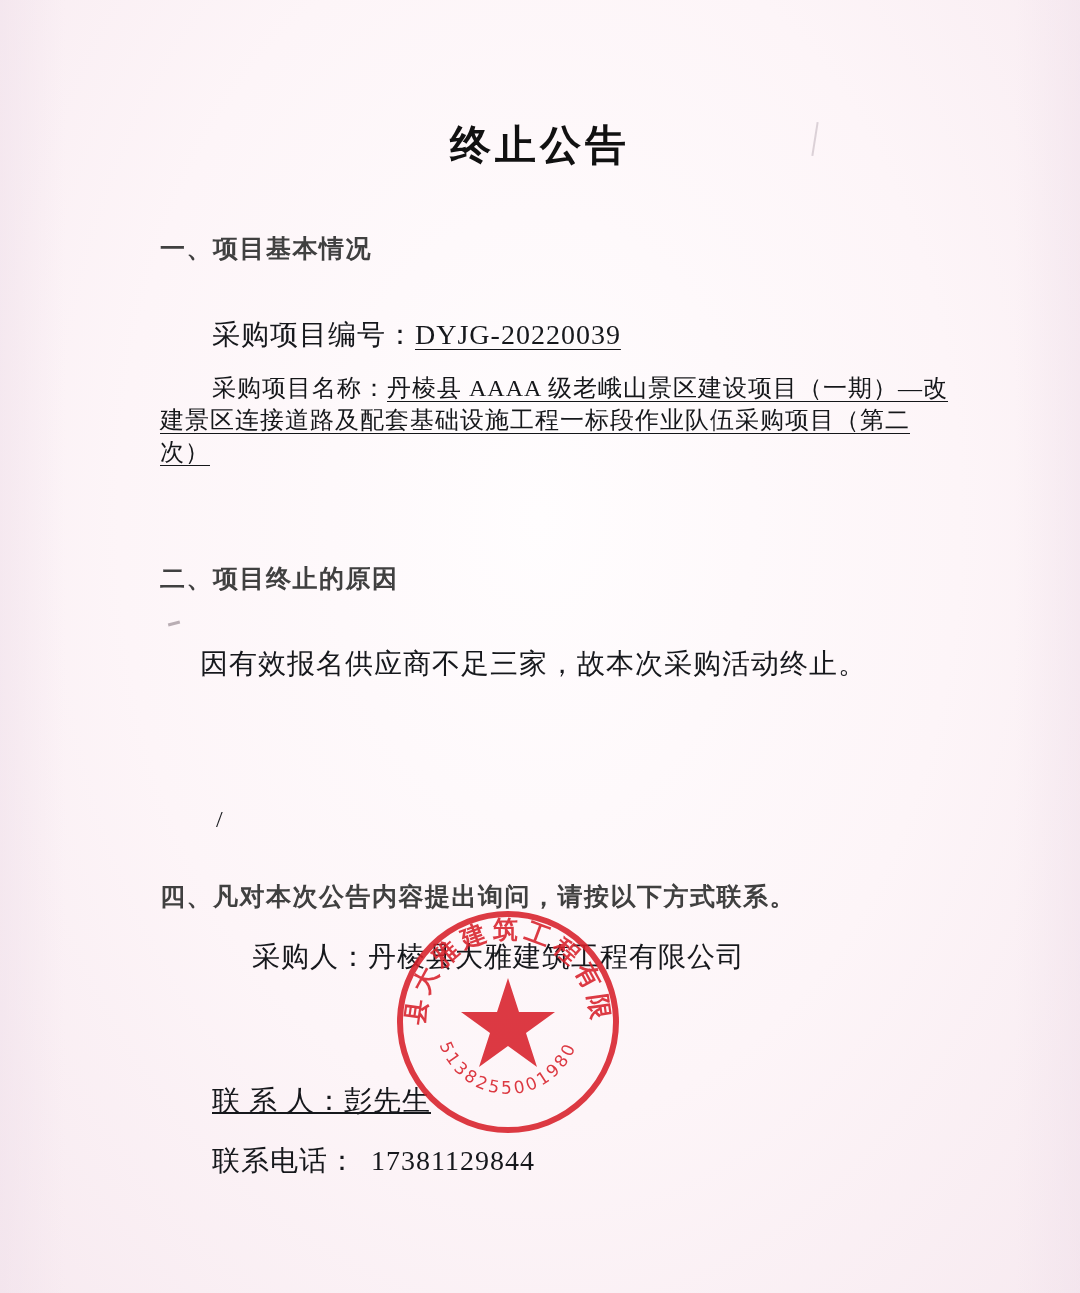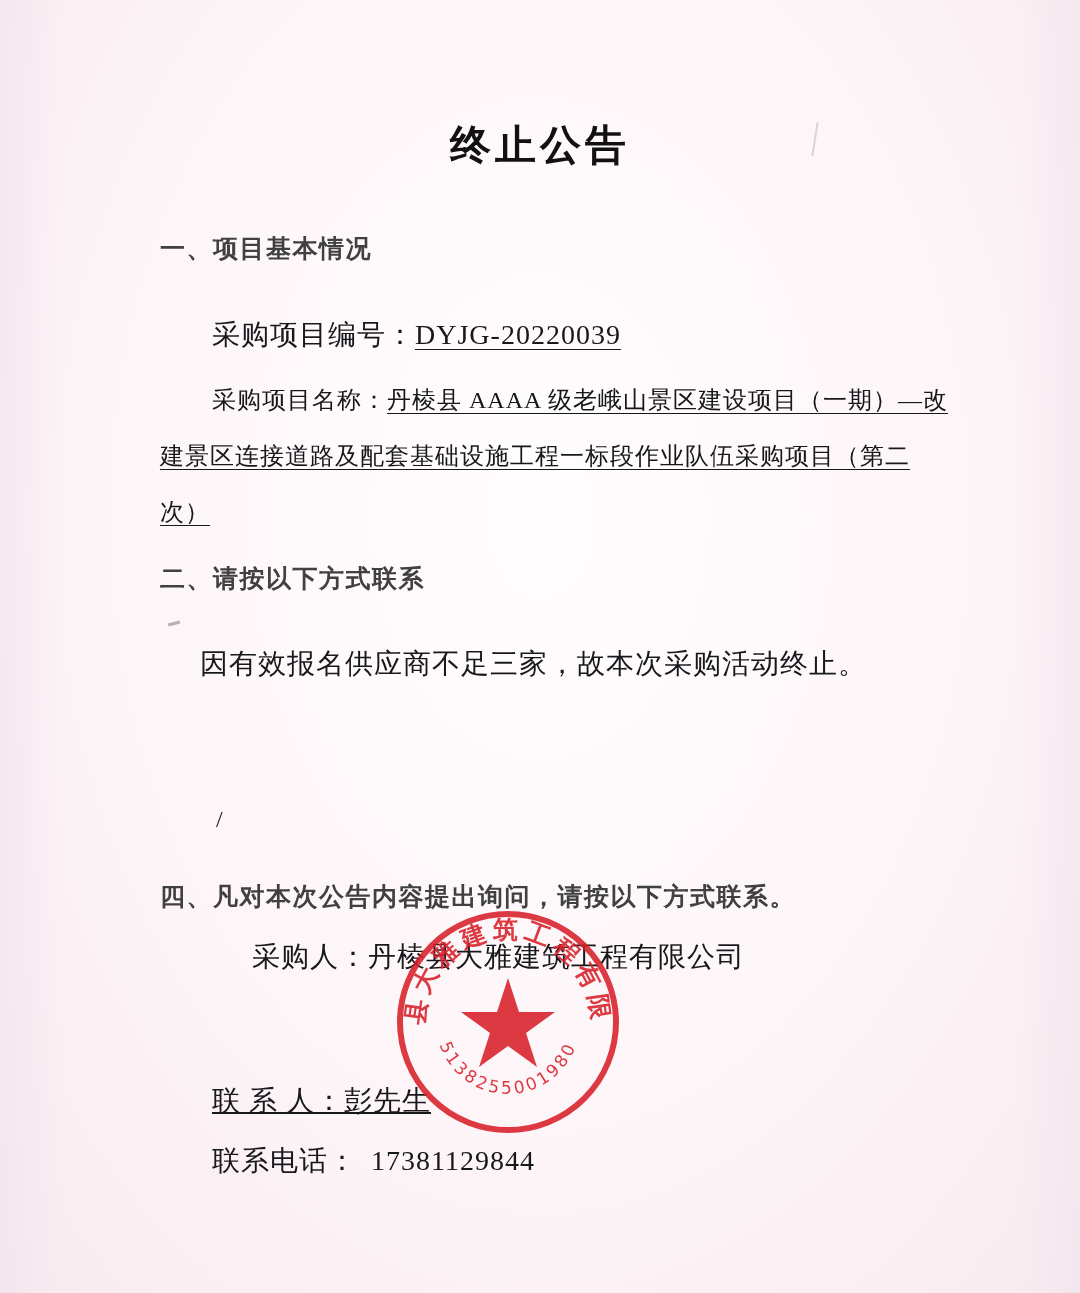--- a/index.html
+++ b/index.html
@@ -69,21 +69,21 @@
     text-decoration: underline;
     text-underline-offset: 5px;
     text-decoration-thickness: 1.2px;
   }
   .wrap-line {
     position: absolute;
     left: 160px;
     width: 790px;
     font-size: 24px;
     letter-spacing: 1px;
-    line-height: 56px;
+    line-height: 32px;
   }
   .label-sp {
     display: inline-block;
   }
   .slash {
     position: absolute;
     left: 216px;
     top: 806px;
     font-size: 24px;
     color: #16181c;
@@ -137,21 +137,21 @@
 
   <div class="body-line indent" style="top:316px;">
     <span>采购项目编号：</span><span class="u">DYJG-20220039</span>
   </div>
 
   <div class="wrap-line" style="top:372px;">
     <span class="label-sp" style="margin-left:52px;">采购项目名称：</span><span class="u">丹棱县 AAAA 级老峨山景区建设项目（一期）—改建景区连接道路及配套基础设施工程一标段作业队伍采购项目（第二次）</span>
   </div>
 
   <div class="section-head" style="top:562px;">
-    <span>二、</span><span>请按以下方式联系</span>
+    <span>二、</span><span>项目终止的原因</span>
   </div>
 
   <div class="body-line" style="left:200px; top:645px;">因有效报名供应商不足三家，故本次采购活动终止。</div>
 
 
   <div class="slash">/</div>
 
   <div class="section-head" style="top:880px;">
     <span>四、</span><span>凡对本次公告内容提出询问，请按以下方式联系。</span>
   </div>

